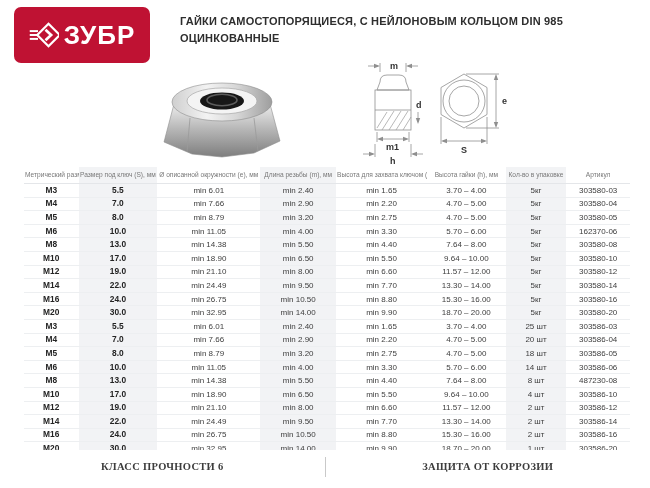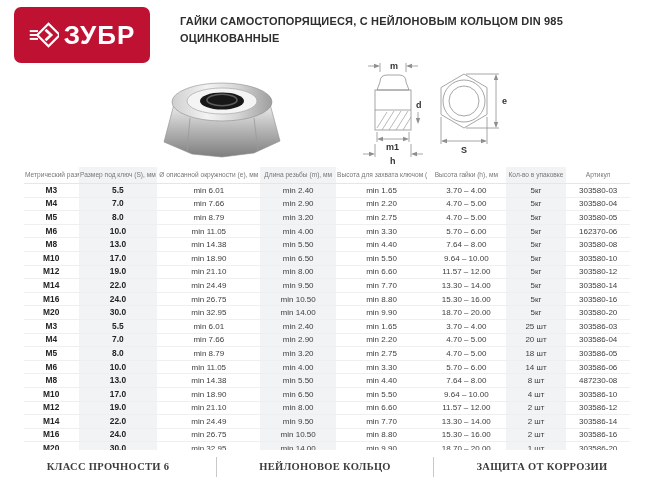--- a/index.html
+++ b/index.html
@@ -389,17 +389,16 @@
           <td>min 9.90</td>
           <td>18.70 – 20.00</td>
           <td>1 шт</td>
           <td>303586-20</td>
         </tr>
       </tbody>
   </table>
 
   <div class="features" id="features">
       <div class="feature">КЛАСС ПРОЧНОСТИ 6</div>
-      <div class="feature">НЕЙЛОНОВОЕ КОЛЬЦО</div>
       <div class="feature">ЗАЩИТА ОТ КОРРОЗИИ</div>
     </div>
 
 </div>
 
 </body></html>

